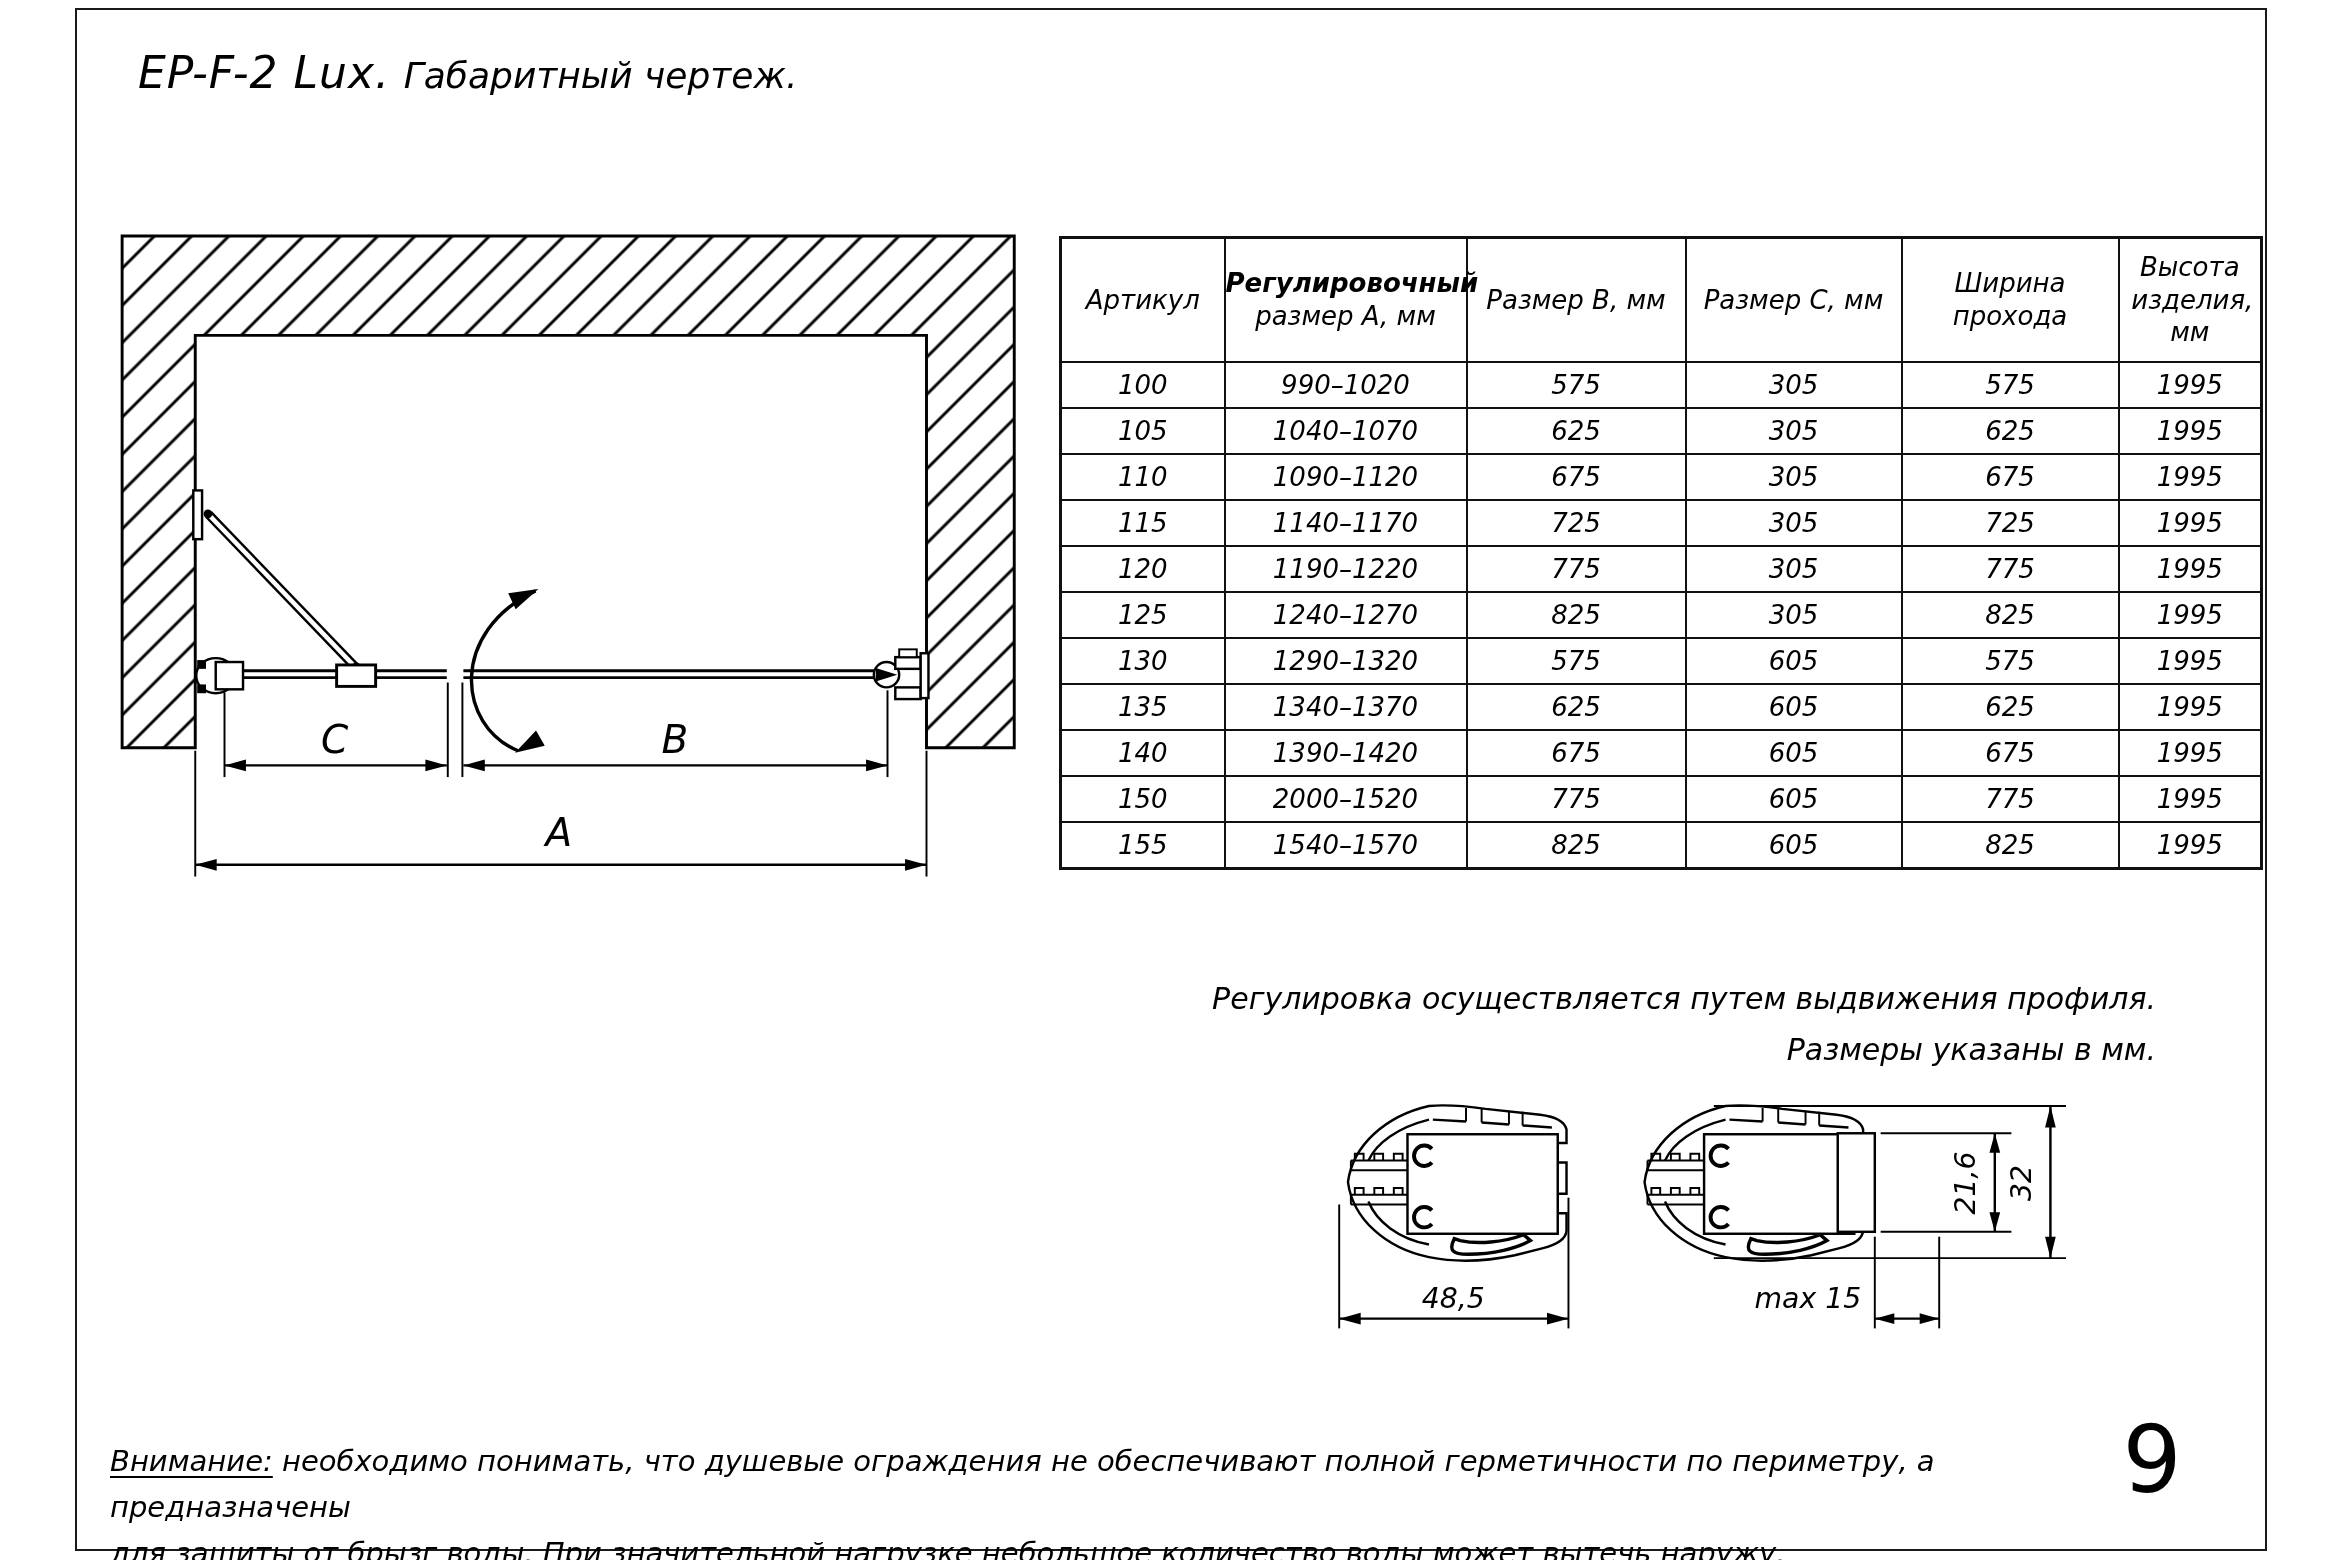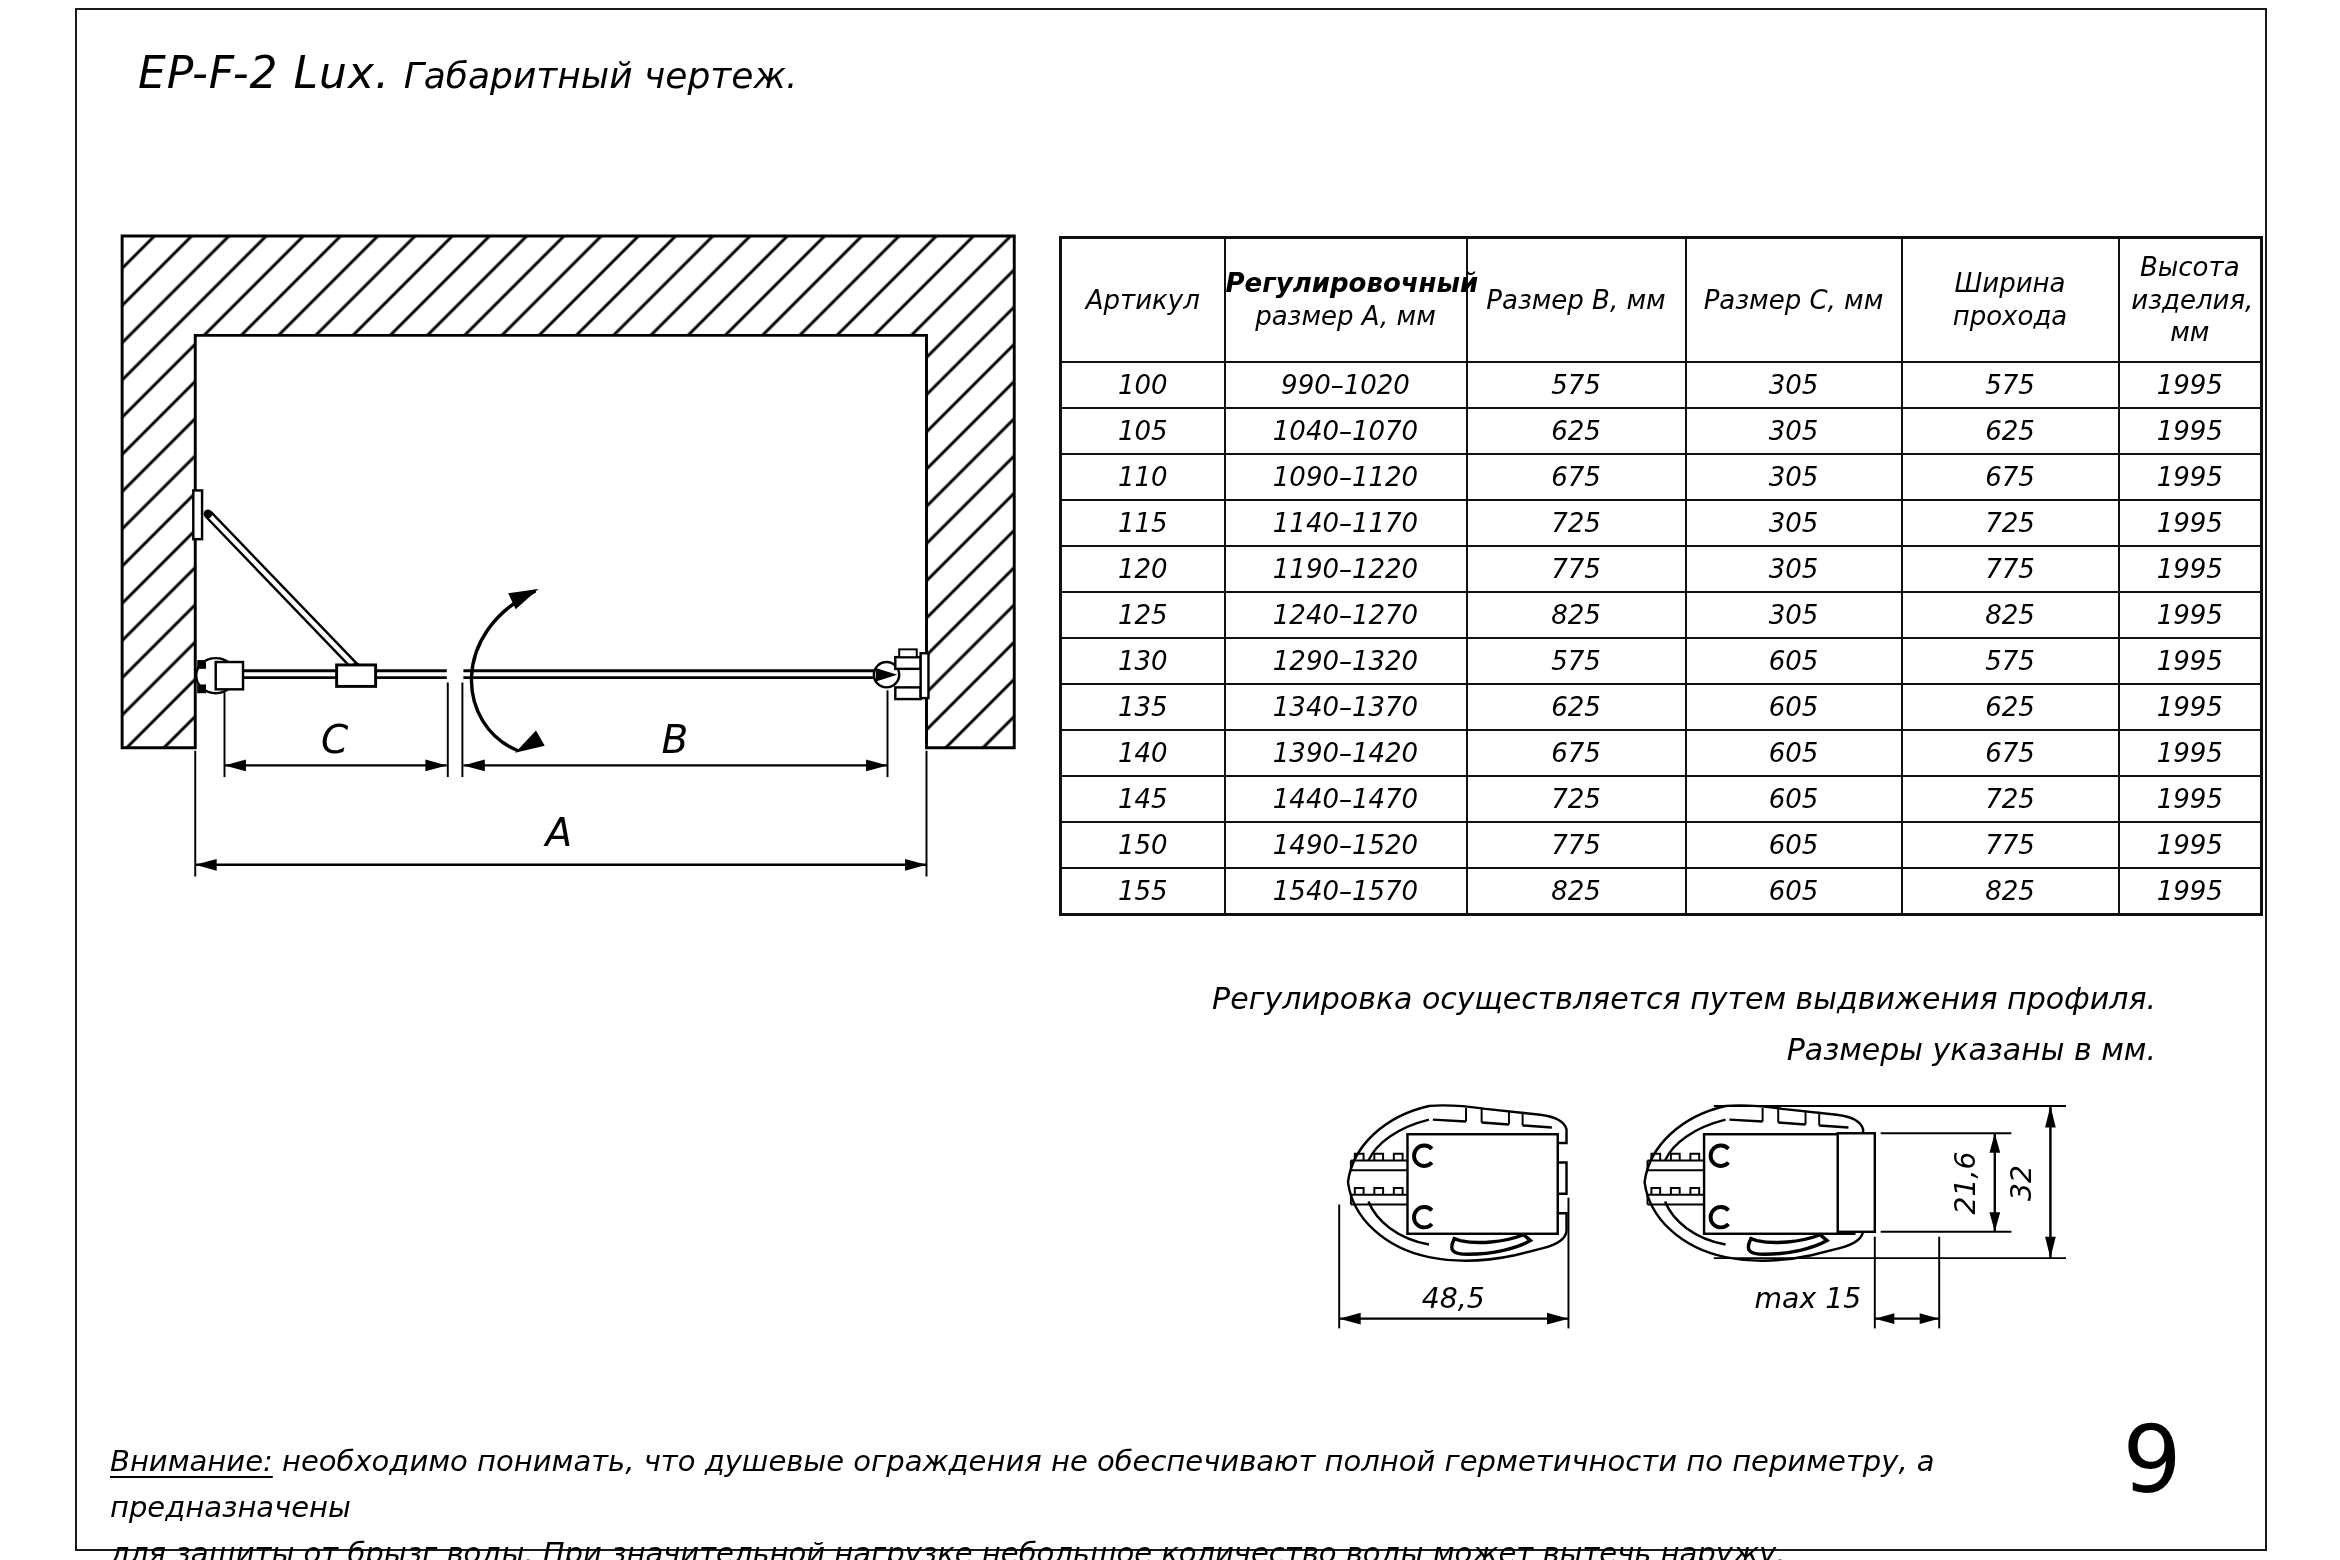--- a/index.html
+++ b/index.html
@@ -224,30 +224,22 @@
         </tr>
         <tr>
           <td>140</td>
           <td>1390–1420</td>
           <td>675</td>
           <td>605</td>
           <td>675</td>
           <td>1995</td>
         </tr>
         <tr>
-          <td>145</td>
-          <td>1440–1470</td>
-          <td>725</td>
-          <td>605</td>
-          <td>725</td>
-          <td>1995</td>
-        </tr>
-        <tr>
           <td>150</td>
-          <td>1490–1520</td>
+          <td>2000–1520</td>
           <td>775</td>
           <td>605</td>
           <td>775</td>
           <td>1995</td>
         </tr>
         <tr>
           <td>155</td>
           <td>1540–1570</td>
           <td>825</td>
           <td>605</td>

